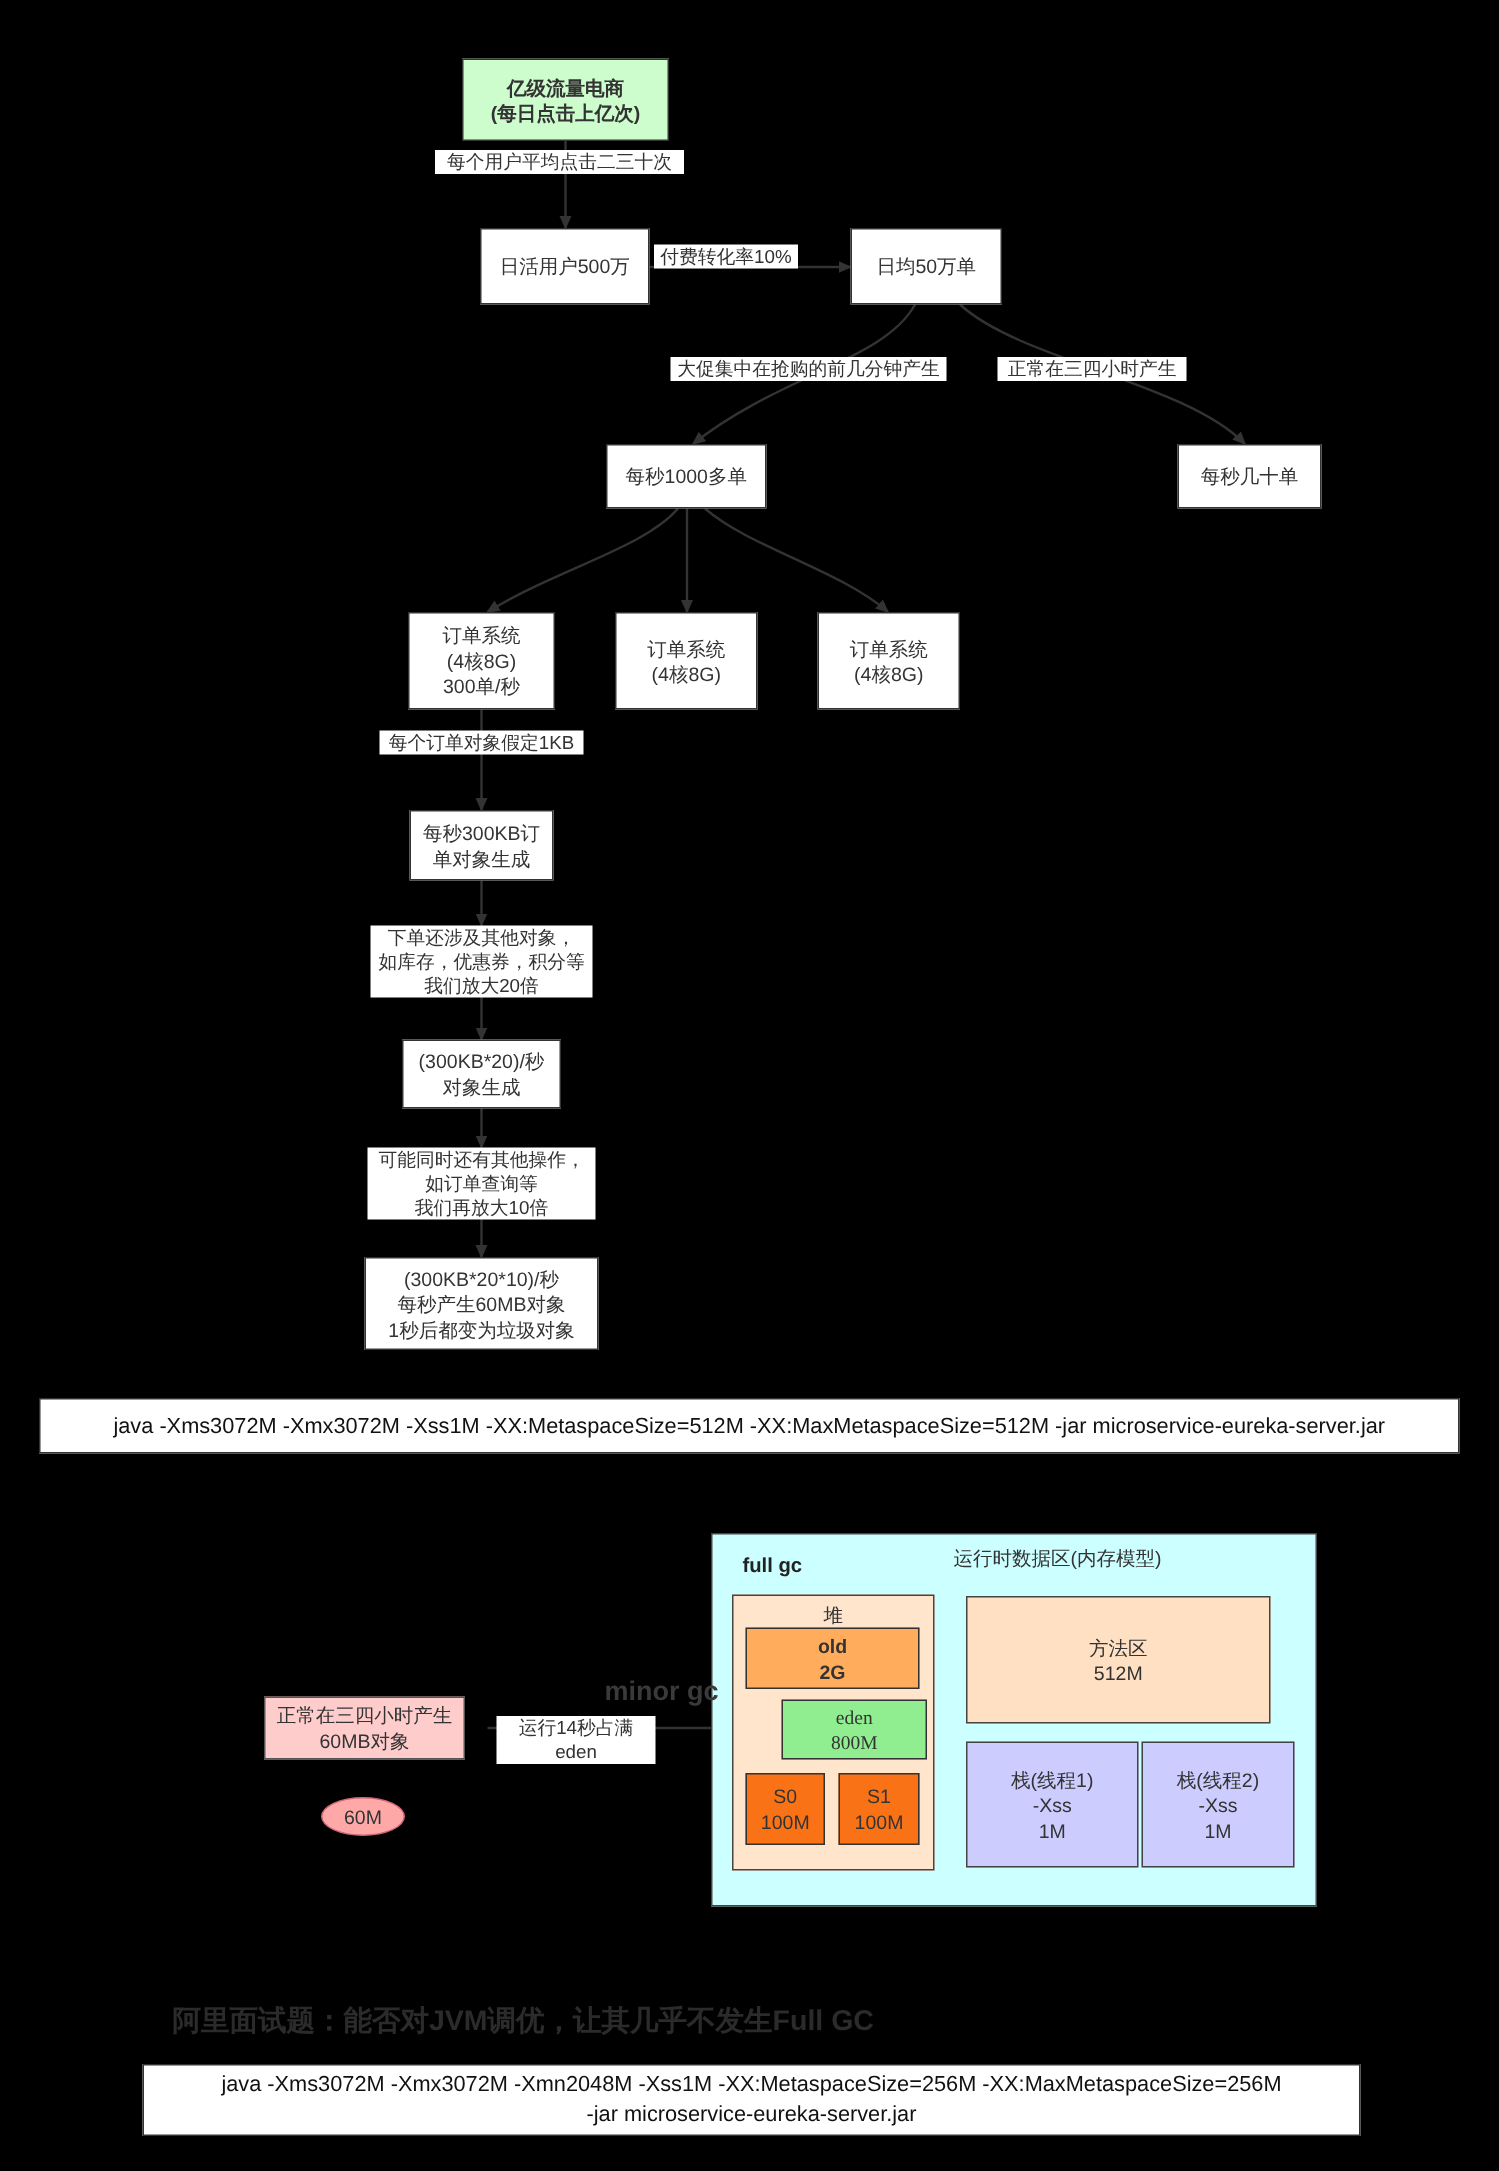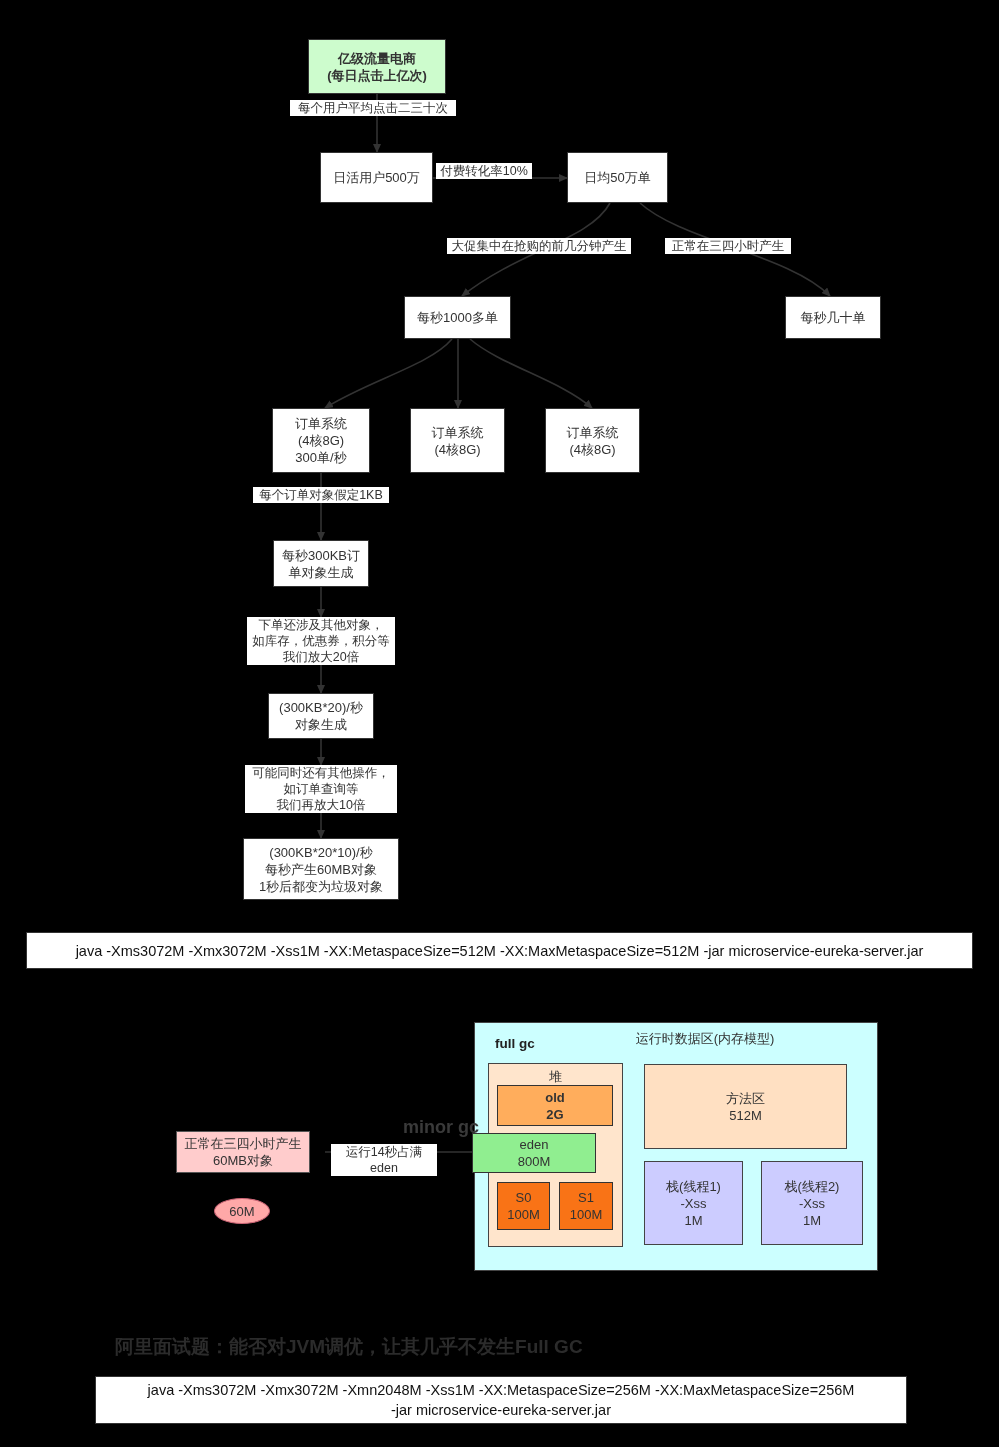--- a/index.html
+++ b/index.html
@@ -222,33 +222,33 @@
   <div class="mem-title" style="left:560px; top:1030px; width:290px;">运行时数据区(内存模型)</div>
   <div class="mem-fullgc" style="left:495px; top:1036px;">full gc</div>
 
   <div class="mem-box heap-wrap" style="left:488px; top:1063px; width:135px; height:184px; justify-content:flex-start;">
     <div class="heap-label">堆</div>
   </div>
 
   <div class="mem-box old-box" style="left:497px; top:1085px; width:116px; height:41px;font-weight:bold;">old
 2G</div>
 
-  <div class="mem-box eden-box" style="left:472px; top:1133px; width:124px; height:40px;">eden
+  <div class="mem-box eden-box" style="left:521px; top:1133px; width:97px; height:40px;font-family:Liberation Serif, serif;">eden
 800M</div>
 
   <div class="mem-box s-box" style="left:497px; top:1182px; width:53px; height:48px;">S0
 100M</div>
 
   <div class="mem-box s-box" style="left:559px; top:1182px; width:54px; height:48px;">S1
 100M</div>
 
   <div class="mem-box method-box" style="left:644px; top:1064px; width:203px; height:85px;">方法区
 512M</div>
 
-  <div class="mem-box stack-box" style="left:644px; top:1161px; width:99px; height:84px;">栈(线程1)
+  <div class="mem-box stack-box" style="left:644px; top:1161px; width:115px; height:84px;">栈(线程1)
 -Xss
 1M</div>
 
   <div class="mem-box stack-box" style="left:761px; top:1161px; width:102px; height:84px;">栈(线程2)
 -Xss
 1M</div>
 
   <div class="node pink" style="left:176px; top:1131px; width:134px; height:42px;">正常在三四小时产生
 60MB对象</div>
 

